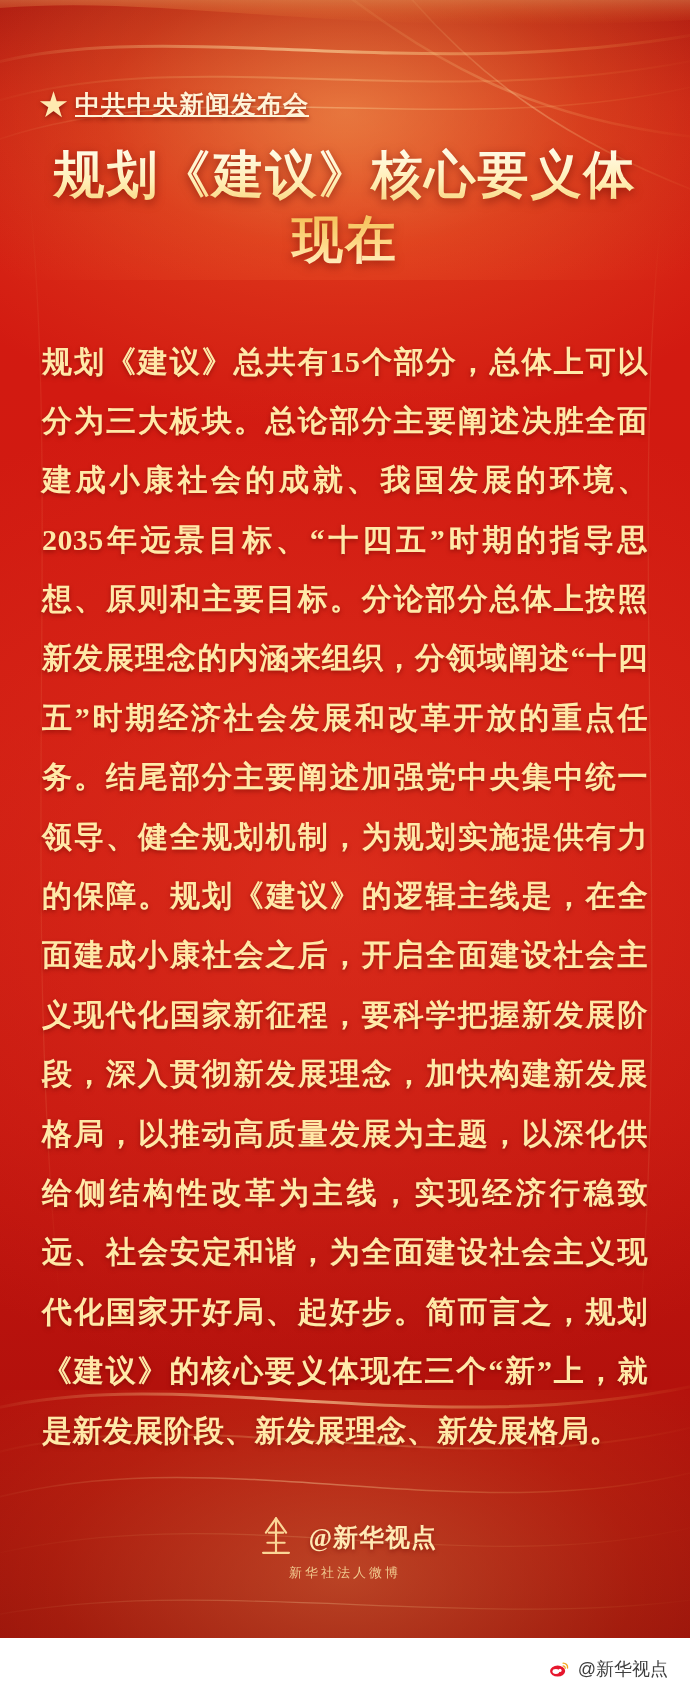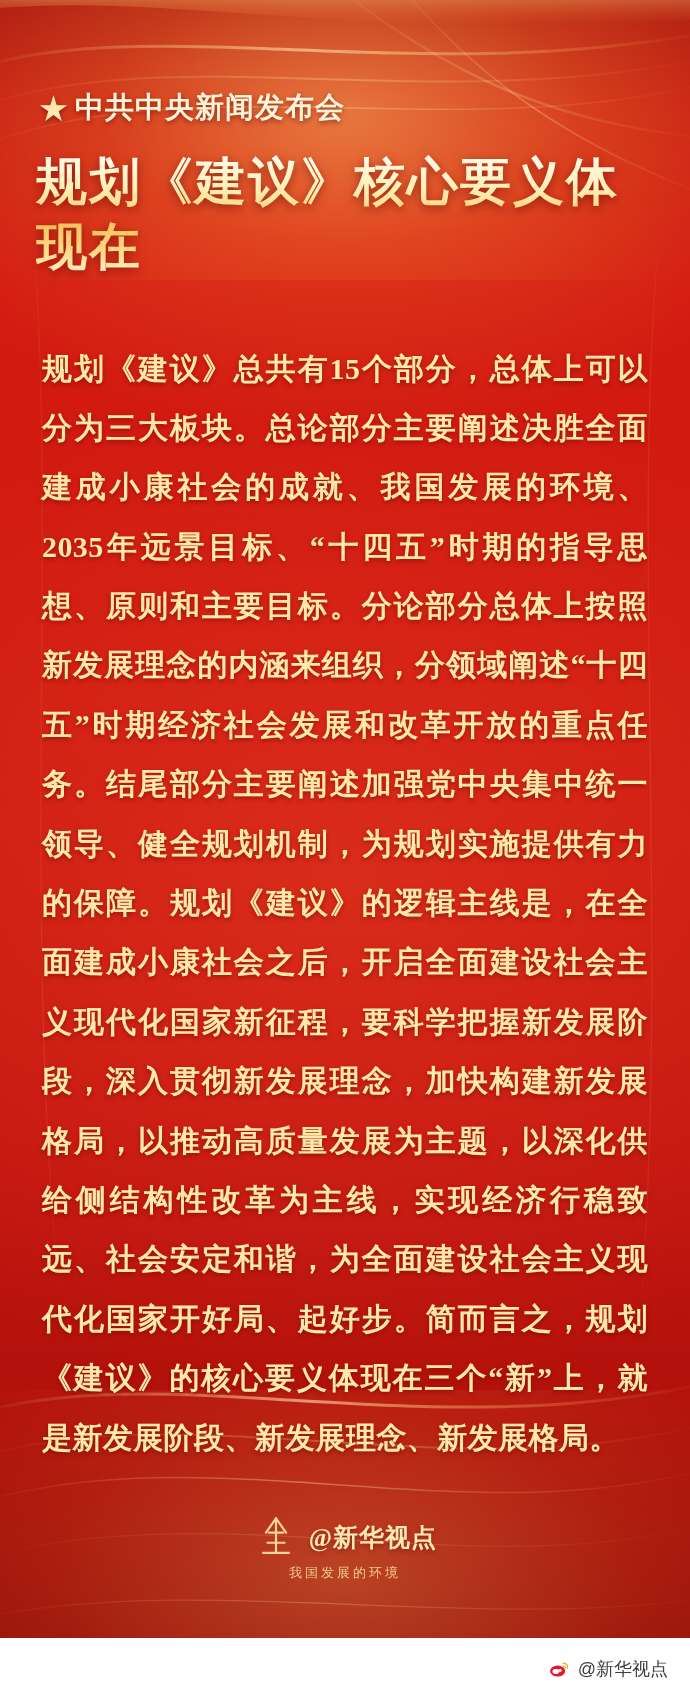--- a/index.html
+++ b/index.html
@@ -65,29 +65,30 @@
     padding-left: 2px;
   }
   .kicker .star {
     color: #ffe9b0;
     font-size: 31px;
     line-height: 1;
     text-shadow: 0 2px 4px rgba(90,0,0,0.55);
   }
   .kicker .kicker-text {
     color: #fff4d8;
-    font-size: 29px;
+    font-size: 25px;
     font-weight: bold;
     letter-spacing: 1px;
     text-shadow: 0 2px 5px rgba(100,8,0,0.6);
+    text-decoration: underline;
   }
 
   .headline {
     margin-top: 22px;
-    text-align: left;
+    text-align: center;
     font-size: 51px;
     font-weight: bold;
     line-height: 1.28;
     letter-spacing: 2px;
     background: linear-gradient(180deg, #fff8e2 0%, #ffe9a8 32%, #f7c košt 55%, #f3bb58 62%, #ffe39a 85%, #fff6d6 100%);
     background: linear-gradient(180deg, #fffdf2 0%, #ffeeb4 30%, #f6c45e 58%, #ffdc8e 80%, #fff7dc 100%);
     -webkit-background-clip: text;
     background-clip: text;
     color: transparent;
     -webkit-text-fill-color: transparent;
@@ -234,21 +235,21 @@
           <path d="M32 6 L32 54"></path>
           <path d="M14 54 L50 54"></path>
           <path d="M20 40 L44 40"></path>
           <path d="M32 6 L18 26"></path>
           <path d="M32 6 L46 26"></path>
           <path d="M22 26 L42 26"></path>
         </g>
       </svg>
       <span class="brand-name">@新华视点</span>
     </div>
-    <div class="brand-sub">我国发展的环境</div>
+    <div class="brand-sub">新华社法人微博</div>
   </div>
 
   <div class="weibo-bar">
     <svg class="weibo-icon" viewBox="0 0 32 32" xmlns="http://www.w3.org/2000/svg">
       <ellipse cx="14" cy="19" rx="11" ry="8" fill="#e6162d"></ellipse>
       <ellipse cx="11.5" cy="19.5" rx="5" ry="3.6" fill="#ffffff"></ellipse>
       <circle cx="17.5" cy="18" r="2.3" fill="#ffffff"></circle>
       <path d="M22 7.5c4 0 7 3.2 6.4 7" stroke="#f5a623" stroke-width="2" fill="none" stroke-linecap="round"></path>
       <path d="M22 11.6c1.9 0 3.2 1.5 2.9 3.3" stroke="#f5a623" stroke-width="2" fill="none" stroke-linecap="round"></path>
     </svg>

